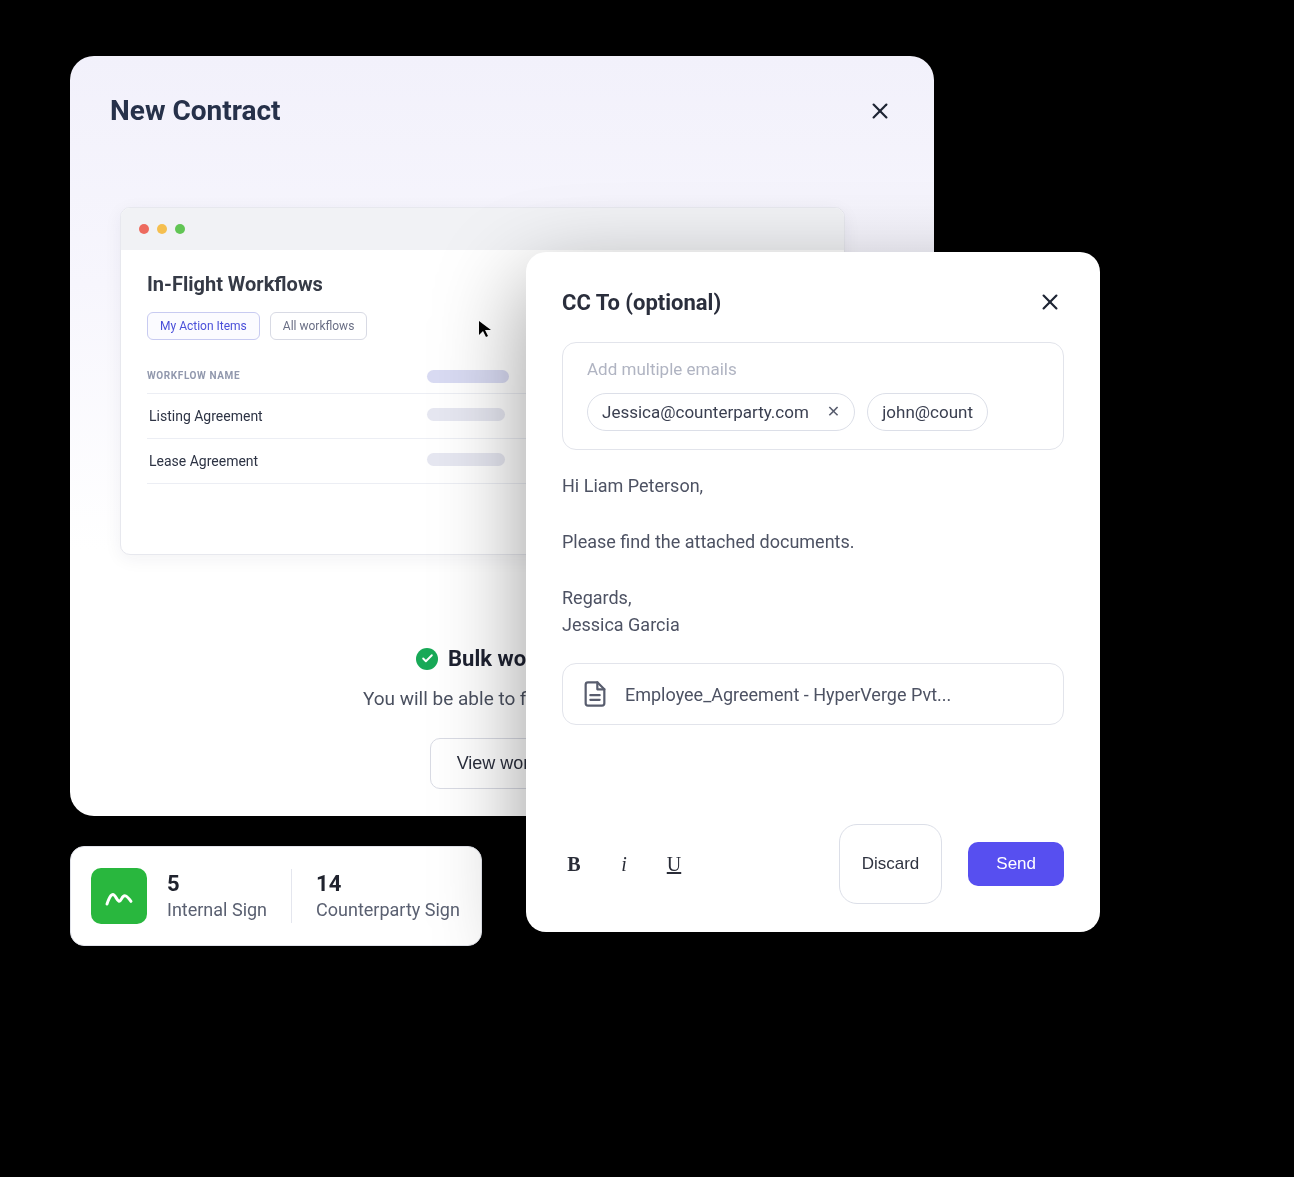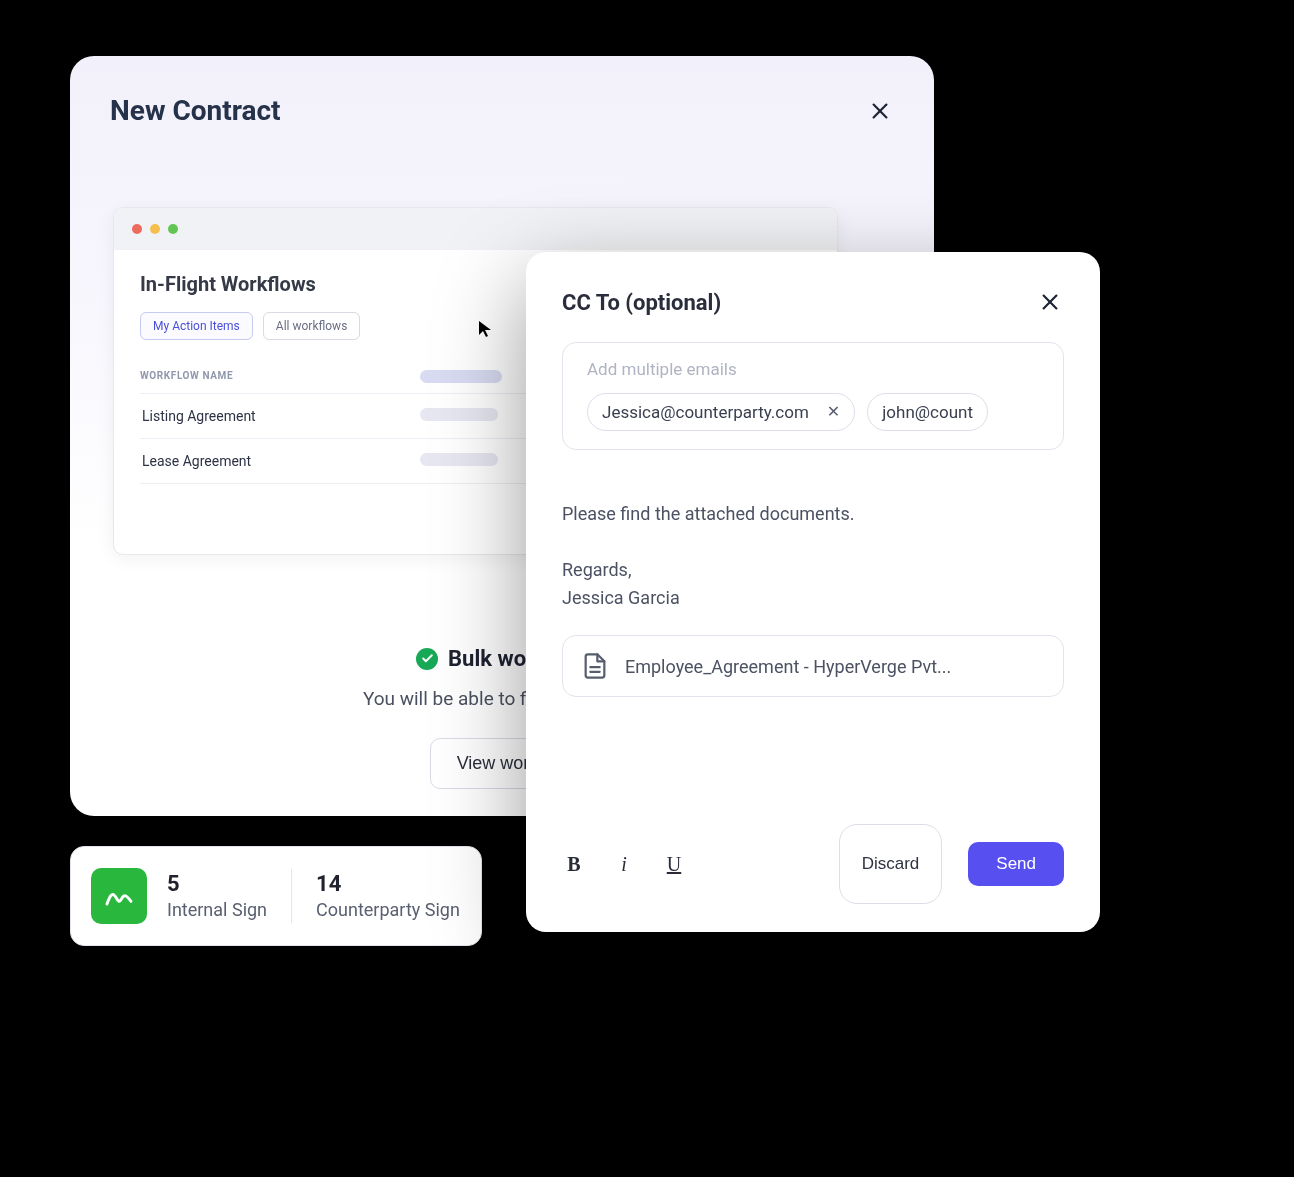--- a/index.html
+++ b/index.html
@@ -39,21 +39,21 @@
   .close-btn {
     width: 28px; height: 28px;
     display:flex; align-items:center; justify-content:center;
     cursor:pointer;
     color:#1d2433;
   }
 
   
   .workflow-window {
     position: absolute;
-    left: 113px;
+    left: 120px;
     top: 207px;
     width: 725px;
     height: 348px;
     background:#fff;
     border: 1px solid #e7e8ee;
     border-radius: 10px;
     box-shadow: 0 4px 18px rgba(30,32,70,0.06);
     overflow:hidden;
   }
   .wf-chrome {
@@ -362,20 +362,21 @@
         <span>Jessica@counterparty.com</span>
         <span class="chip-x">✕</span>
       </div>
       <div class="chip">
         <span>john@count</span>
       </div>
     </div>
   </div>
 
   <div class="body-text">
+    <div>Hi Liam Peterson,</div>
     <br>
     <div>Please find the attached documents.</div>
     <br>
     <div>Regards,</div>
     <div>Jessica Garcia</div>
   </div>
 
   <div class="attach-box">
     <span class="doc-icon">
       <svg width="28" height="28" viewBox="0 0 24 24" fill="none" stroke="currentColor" stroke-width="1.9" stroke-linecap="round" stroke-linejoin="round">

